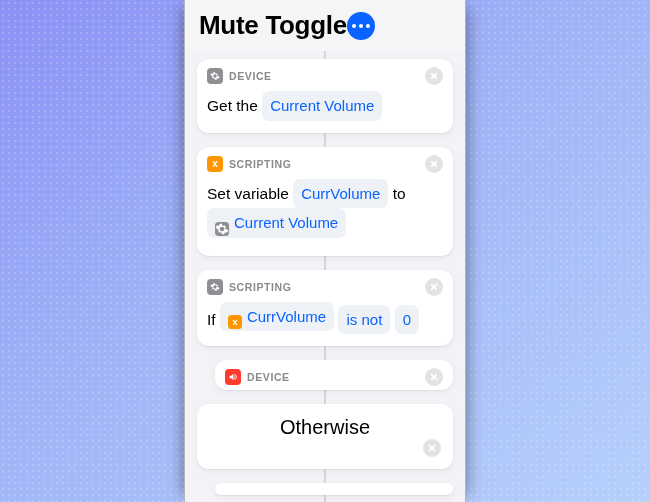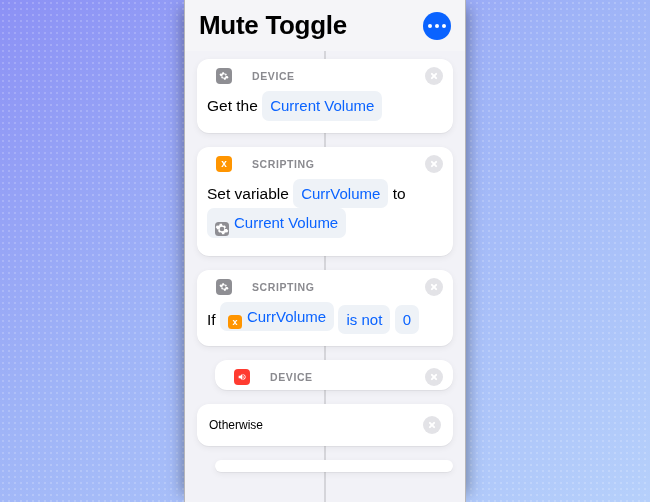--- a/index.html
+++ b/index.html
@@ -29,21 +29,20 @@
     border-left: 1px solid rgba(0,0,0,0.25);
     border-right: 1px solid rgba(0,0,0,0.25);
     box-shadow: -10px 0 14px -8px rgba(0,0,0,0.35),
                  10px 0 14px -8px rgba(0,0,0,0.35);
     overflow: hidden;
   }
 
   .titlebar {
     display: flex;
     align-items: center;
-    justify-content: space-between;
     padding: 10px 14px 10px 14px;
     background: #f5f5f8;
   }
   .titlebar h1 {
     font-size: 26px;
     font-weight: 800;
     letter-spacing: -0.3px;
     color: #000;
   }
   .more-btn {
@@ -77,22 +76,22 @@
     position: relative;
     background: #fff;
     border-radius: 12px;
     box-shadow: 0 1px 0 rgba(0,0,0,0.04), 0 2px 6px rgba(0,0,0,0.06);
     margin-bottom: 14px;
     z-index: 1;
   }
   .card.nested { margin-left: 18px; margin-right: 0; }
   .card .hdr {
     display: flex; align-items: center;
-    padding: 8px 10px 4px 19px;
-    gap: 20px;
+    padding: 8px 10px 4px 10px;
+    gap: 6px;
   }
   .hdr .label {
     font-size: 10.5px;
     font-weight: 600;
     letter-spacing: 0.6px;
     color: #8a8a8f;
   }
   .hdr .del {
     margin-left: auto;
     width: 18px; height: 18px; border-radius: 9px;
@@ -145,23 +144,24 @@
   .token .tbadge.gray   { background: #8e8e93; }
   .token .tbadge.orange { background: #ff9500; }
 
   .simple-row {
     position: relative;
     background: #fff;
     border-radius: 12px;
     box-shadow: 0 1px 0 rgba(0,0,0,0.04), 0 2px 6px rgba(0,0,0,0.06);
     margin-bottom: 14px;
     padding: 12px 12px;
-    font-size: 12px;
+    font-size: 20px;
     display: flex; align-items: center;
     z-index: 1;
+    flex-direction: column;
   }
   .simple-row .del {
     margin-left: auto;
     width: 18px; height: 18px; border-radius: 9px;
     background: #e3e3e7; position: relative;
     display: flex; align-items: center; justify-content: center;
   }
   .simple-row .del::before, .simple-row .del::after {
     content: ""; position: absolute;
     width: 8px; height: 2px; background: #fff; border-radius: 1px;

